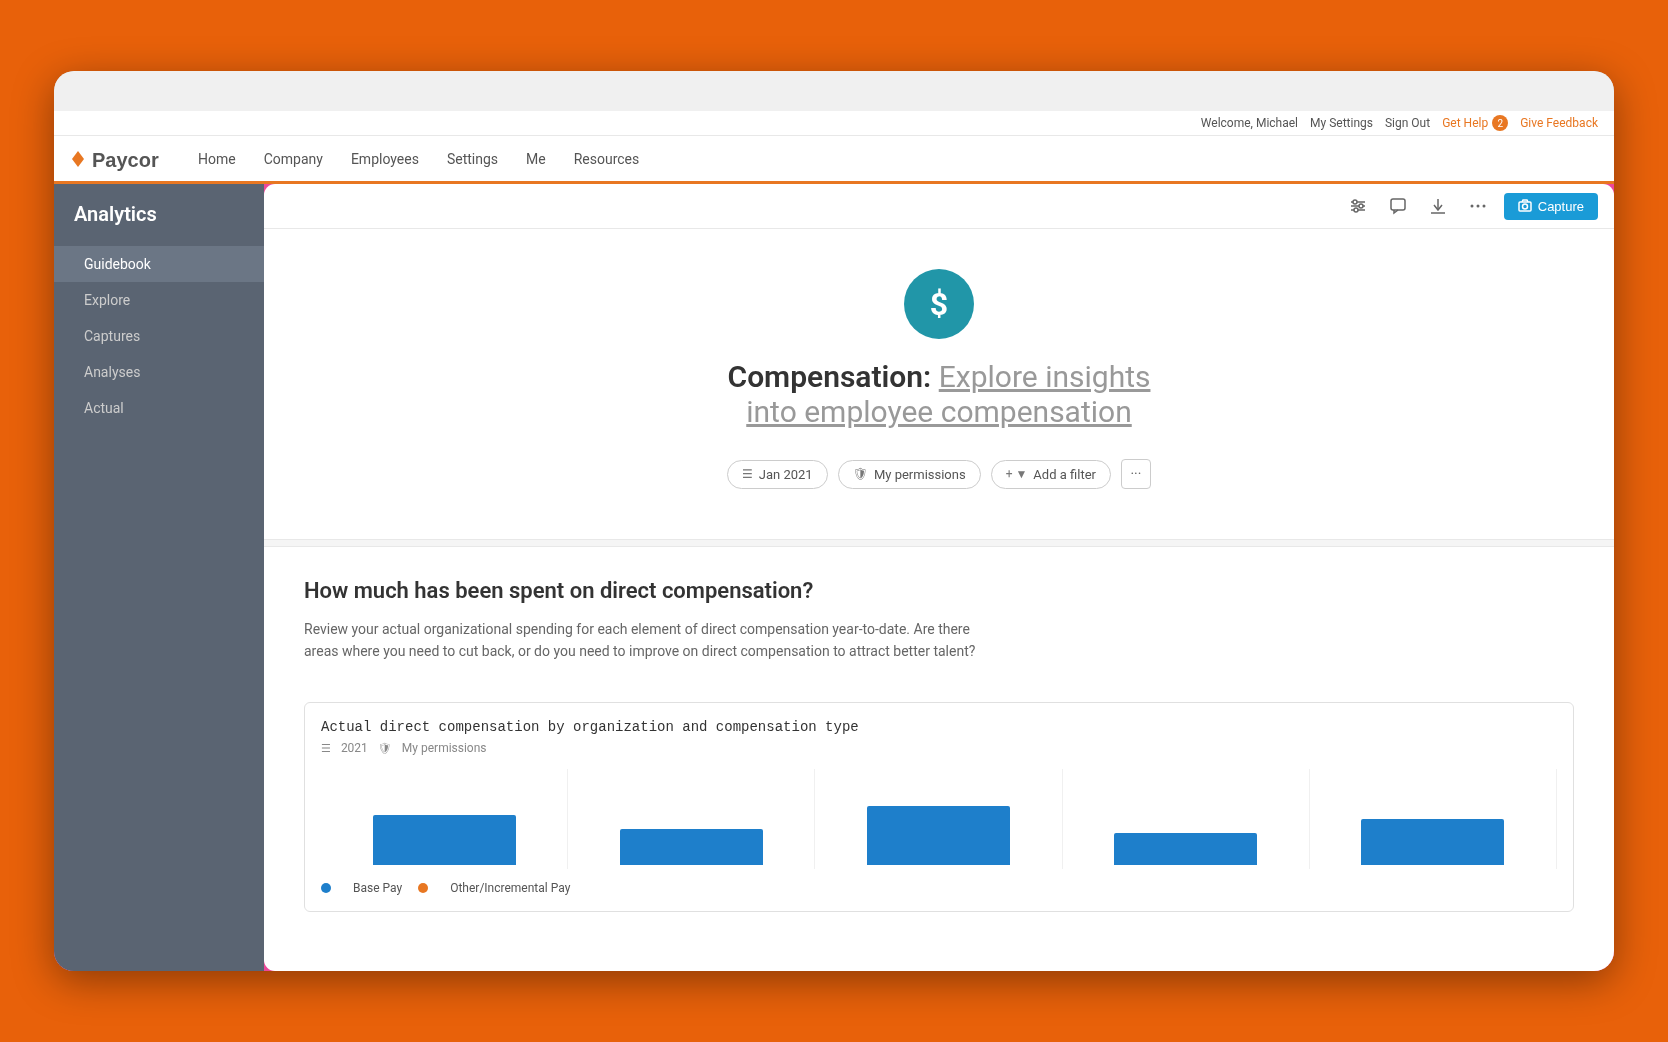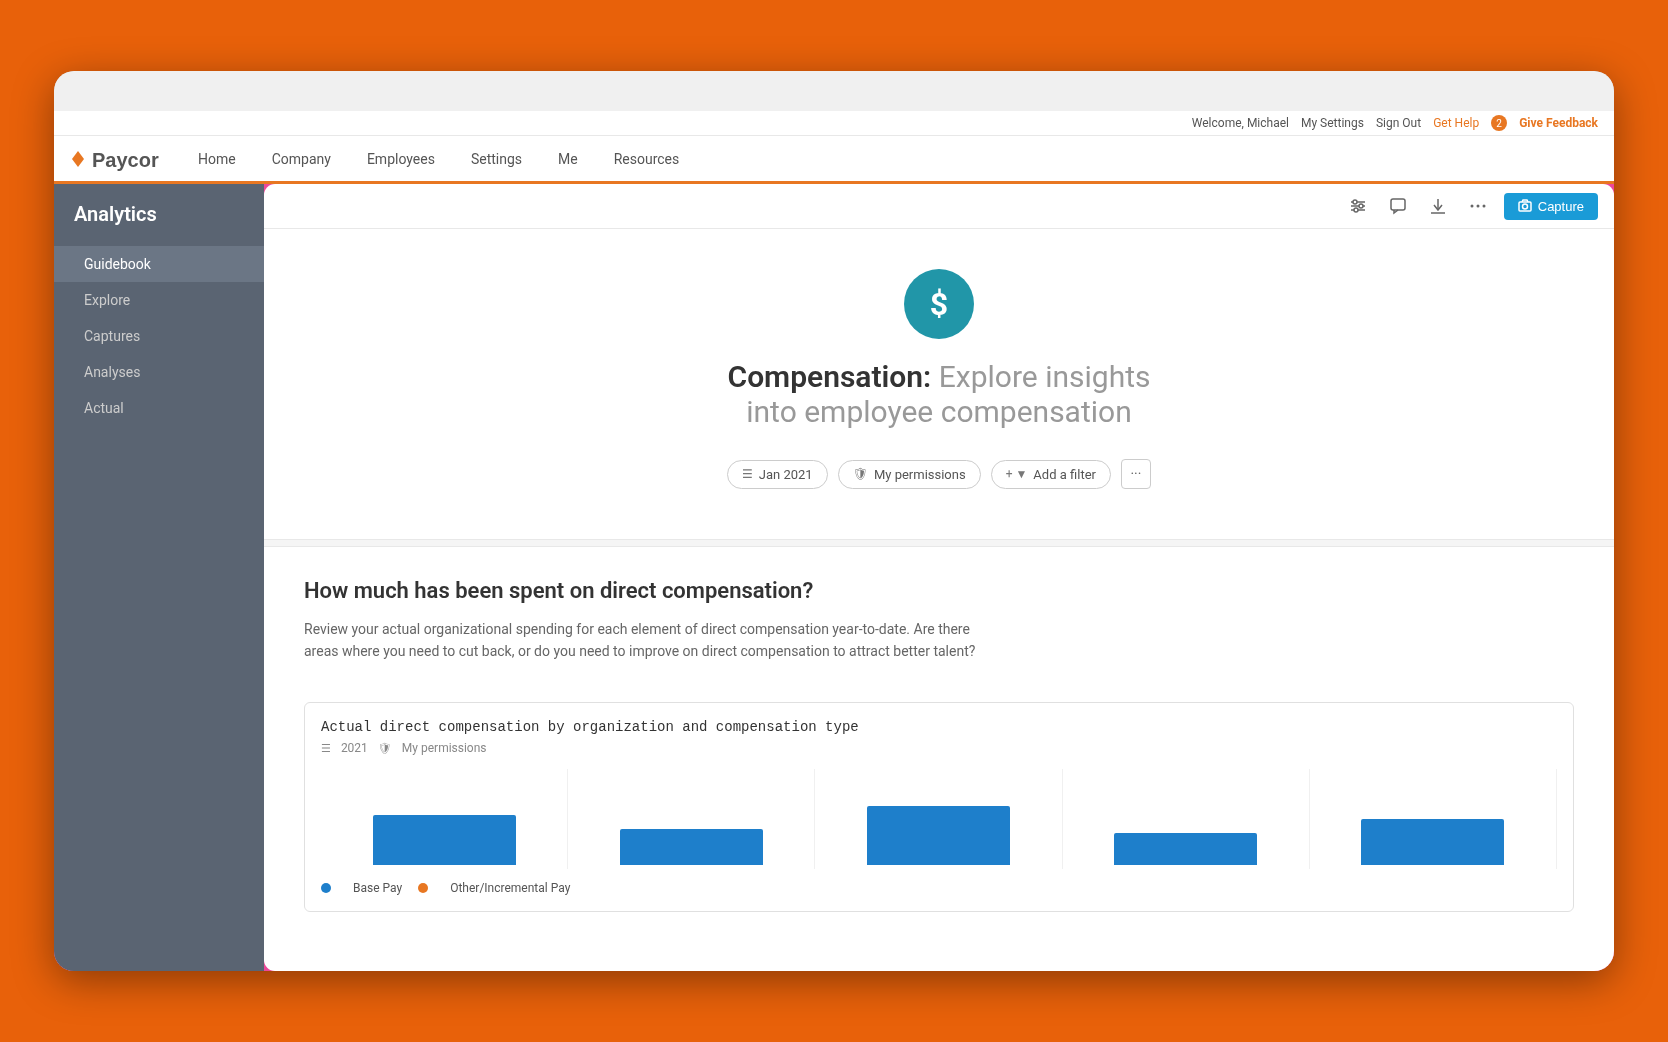--- a/index.html
+++ b/index.html
@@ -56,61 +56,60 @@
       color: #555;
       text-decoration: none;
       font-size: 12px;
     }
 
     .help-btn {
       color: #e87722;
       font-size: 12px;
       display: flex;
       align-items: center;
-      gap: 12px;
+      gap: 4px;
       cursor: pointer;
     }
 
     .help-badge {
       background: #e87722;
       color: #fff;
       border-radius: 50%;
       width: 16px;
       height: 16px;
       font-size: 10px;
       display: flex;
       align-items: center;
       justify-content: center;
     }
 
     .give-feedback {
       color: #e87722;
       font-size: 12px;
       cursor: pointer;
-      font-weight: bold;
     }
 
     
     .main-nav {
       background: #fff;
       display: flex;
       align-items: center;
       padding: 0 16px;
       border-bottom: 3px solid #e87722;
       height: 48px;
       gap: 0;
     }
 
     .logo-area {
       margin-right: 24px;
     }
 
     .nav-items {
       display: flex;
-      gap: 8px;
+      gap: 0;
       align-items: center;
       height: 100%;
     }
 
     .nav-item {
       padding: 0 14px;
       height: 100%;
       display: flex;
       align-items: center;
       font-size: 14px;
@@ -225,20 +224,21 @@
       font-size: 30px;
       font-weight: 600;
       color: #333;
       text-align: center;
       margin-bottom: 20px;
     }
 
     .hero-title .subtitle {
       color: #999;
       font-weight: 400;
+      text-decoration: underline;
     }
 
     
     .filter-bar {
       display: flex;
       align-items: center;
       gap: 10px;
       justify-content: center;
       padding: 10px 0 20px;
     }

